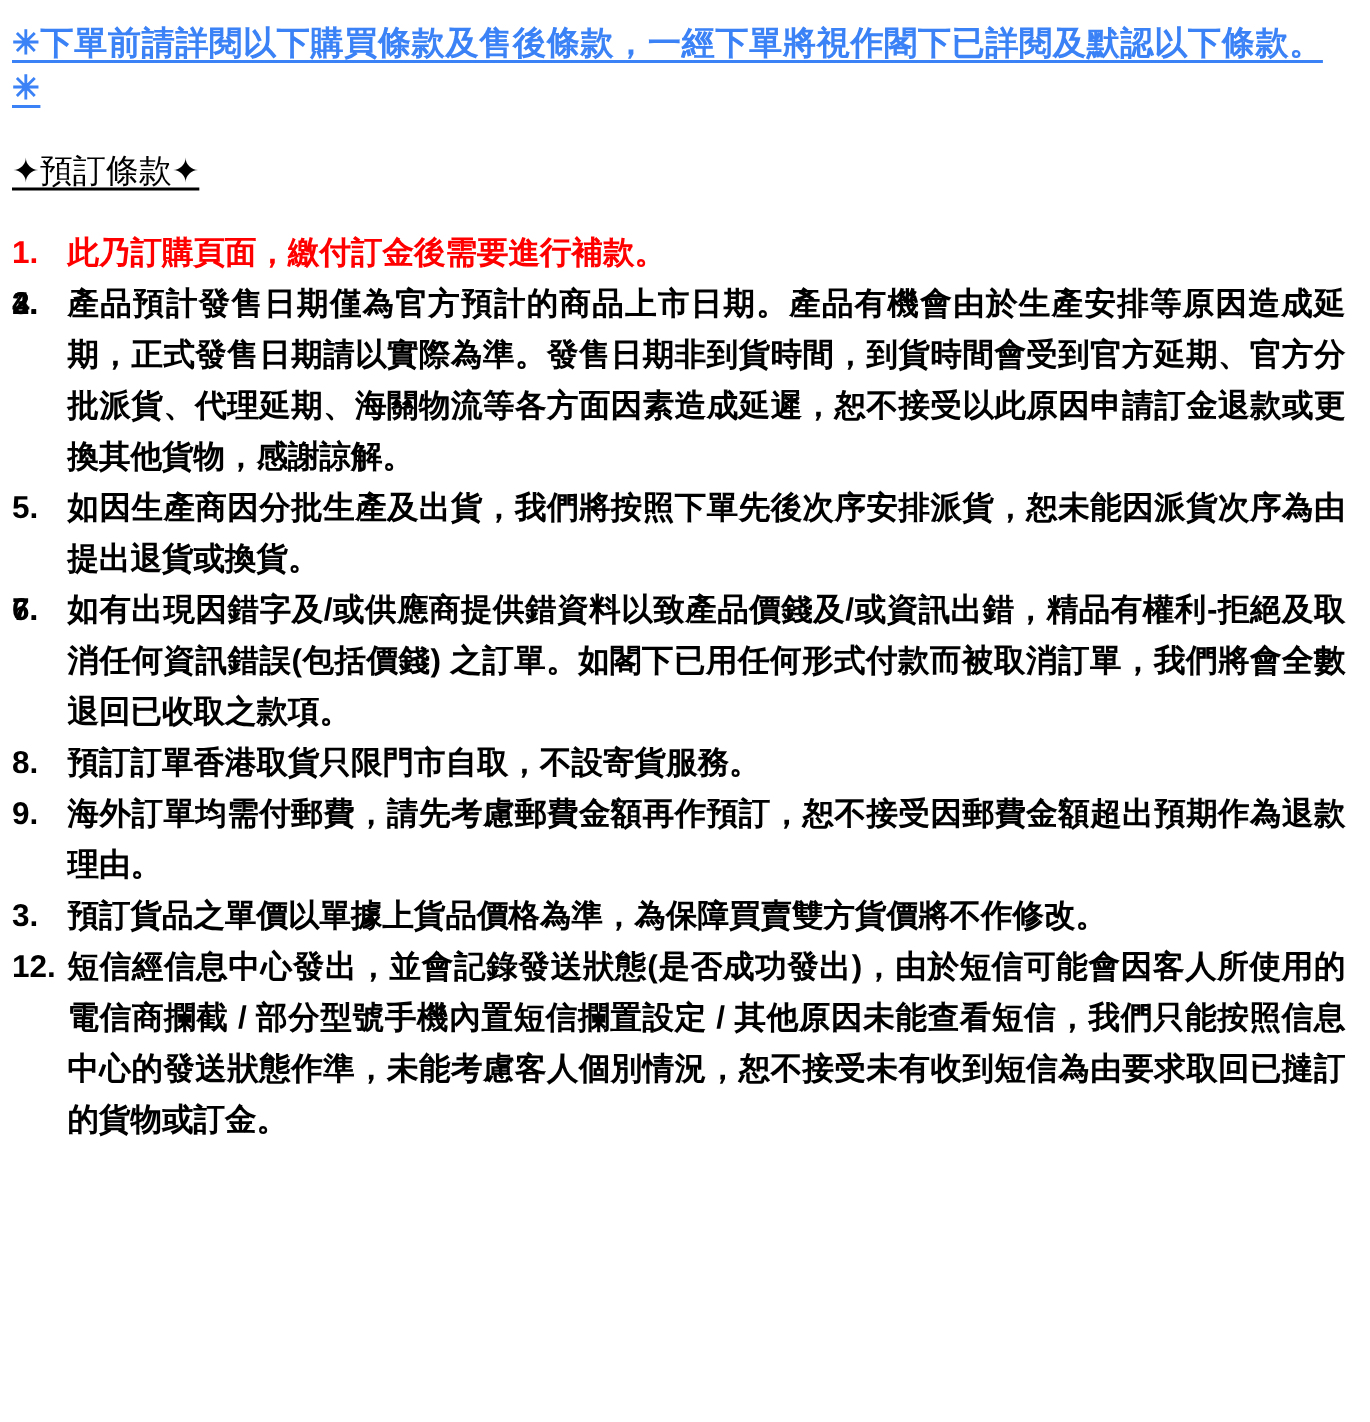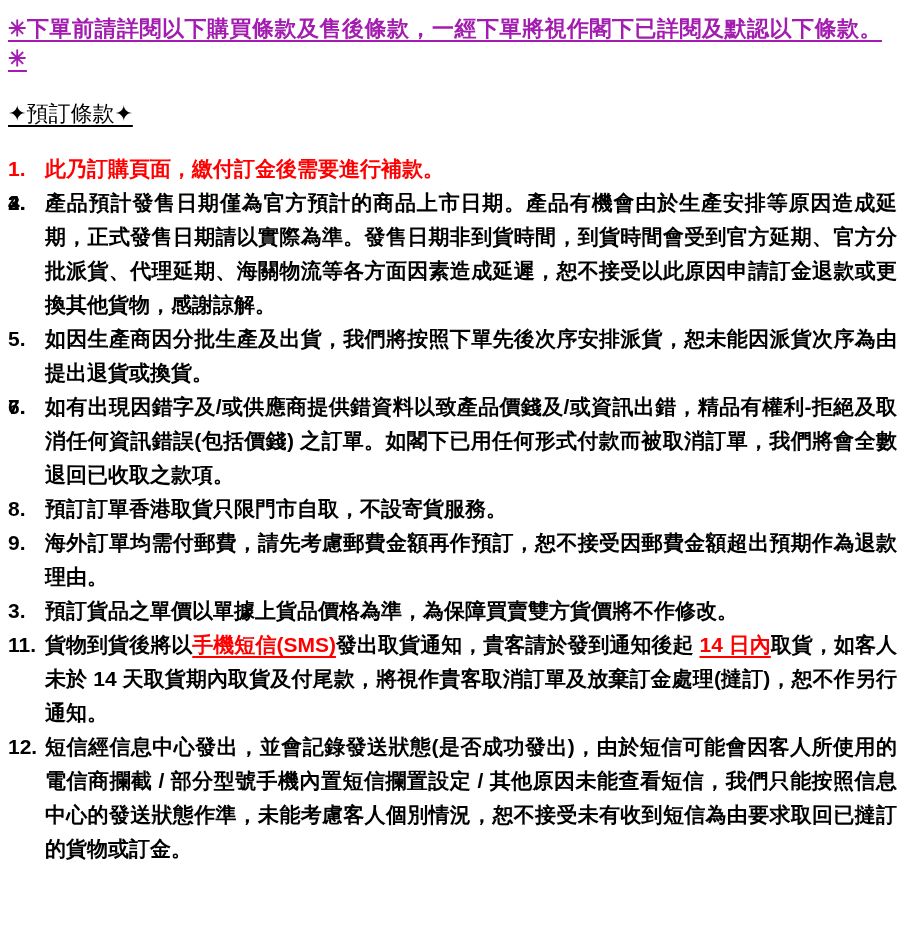--- a/index.html
+++ b/index.html
@@ -17,21 +17,21 @@
     box-sizing: border-box;
     width: 913px;
     min-height: 948px;
     padding: 12px 16px 14px 8px;
   }
   .doc-header {
     margin: 2px 0 0 0;
     font-size: 22px;
     line-height: 30px;
     font-weight: 700;
-    color: #a21caf;
+    color: #3b82f6;
     text-decoration: underline;
     text-decoration-thickness: 2px;
     text-underline-offset: 4px;
     letter-spacing: 0.5px;
   }
   .section-title {
     margin: 26px 0 0 0;
     font-size: 22px;
     line-height: 28px;
     font-weight: 400;
@@ -77,16 +77,15 @@
       <li class="red"><span class="num">1.</span><span class="red">此乃訂購頁面，繳付訂金後需要進行補款。</span></li>
       <li><span class="num">2.</span></li>
       <li><span class="num">3.</span></li>
       <li><span class="num">4.</span><span>產品預計發售日期僅為官方預計的商品上市日期。產品有機會由於生產安排等原因造成延期，正式發售日期請以實際為準。發售日期非到貨時間，到貨時間會受到官方延期、官方分批派貨、代理延期、海關物流等各方面因素造成延遲，恕不接受以此原因申請訂金退款或更換其他貨物，感謝諒解。</span></li>
       <li><span class="num">5.</span><span>如因生產商因分批生產及出貨，我們將按照下單先後次序安排派貨，恕未能因派貨次序為由提出退貨或換貨。</span></li>
       <li><span class="num">6.</span></li>
       <li><span class="num">7.</span><span>如有出現因錯字及/或供應商提供錯資料以致產品價錢及/或資訊出錯，精品有權利-拒絕及取消任何資訊錯誤(包括價錢) 之訂單。如閣下已用任何形式付款而被取消訂單，我們將會全數退回已收取之款項。</span></li>
       <li><span class="num">8.</span><span>預訂訂單香港取貨只限門市自取，不設寄貨服務。</span></li>
       <li><span class="num">9.</span><span>海外訂單均需付郵費，請先考慮郵費金額再作預訂，恕不接受因郵費金額超出預期作為退款理由。</span></li>
       <li><span class="num">3.</span><span>預訂貨品之單價以單據上貨品價格為準，為保障買賣雙方貨價將不作修改。</span></li>
-      <li><span class="num">11.</span><span>貨物到貨後將以</span><span class="red-underline">手機短信(SMS)</span><span>發出取貨通知，貴客請於發到通知後起 </span><span class="red-underline">14 日內</span><span>取貨，如客人未於 14 天取貨期內取貨及付尾款，將視作貴客取消訂單及放棄訂金處理(撻訂)，恕不作另行通知。</span></li>
       <li><span class="num">12.</span><span>短信經信息中心發出，並會記錄發送狀態(是否成功發出)，由於短信可能會因客人所使用的電信商攔截 / 部分型號手機內置短信攔置設定 / 其他原因未能查看短信，我們只能按照信息中心的發送狀態作準，未能考慮客人個別情況，恕不接受未有收到短信為由要求取回已撻訂的貨物或訂金。</span></li>
     </ol>
 </div>
 
 </body></html>

